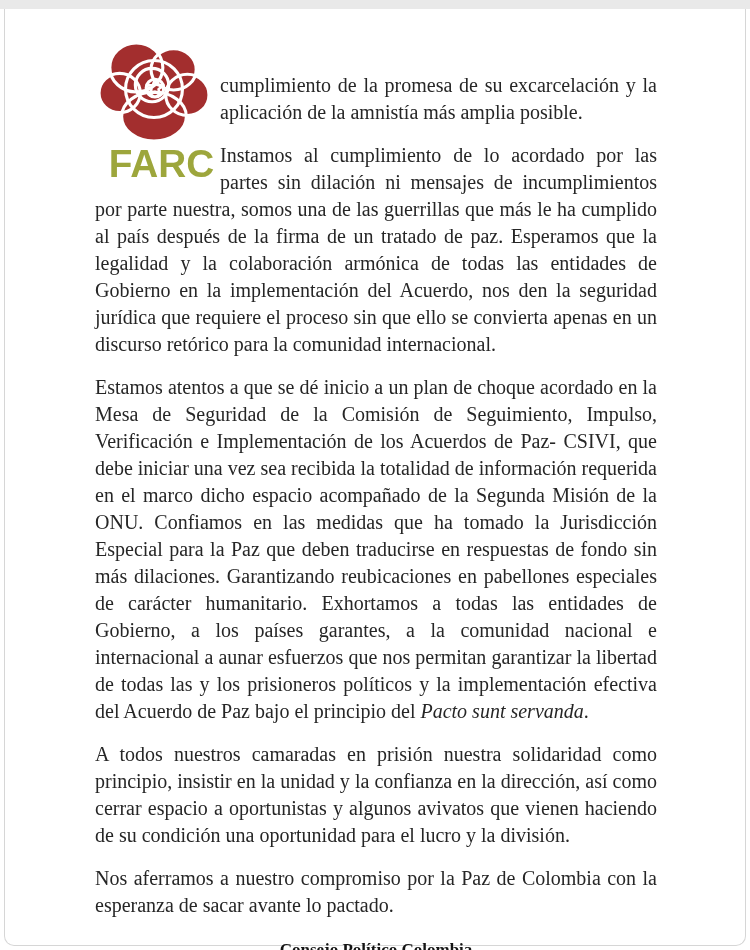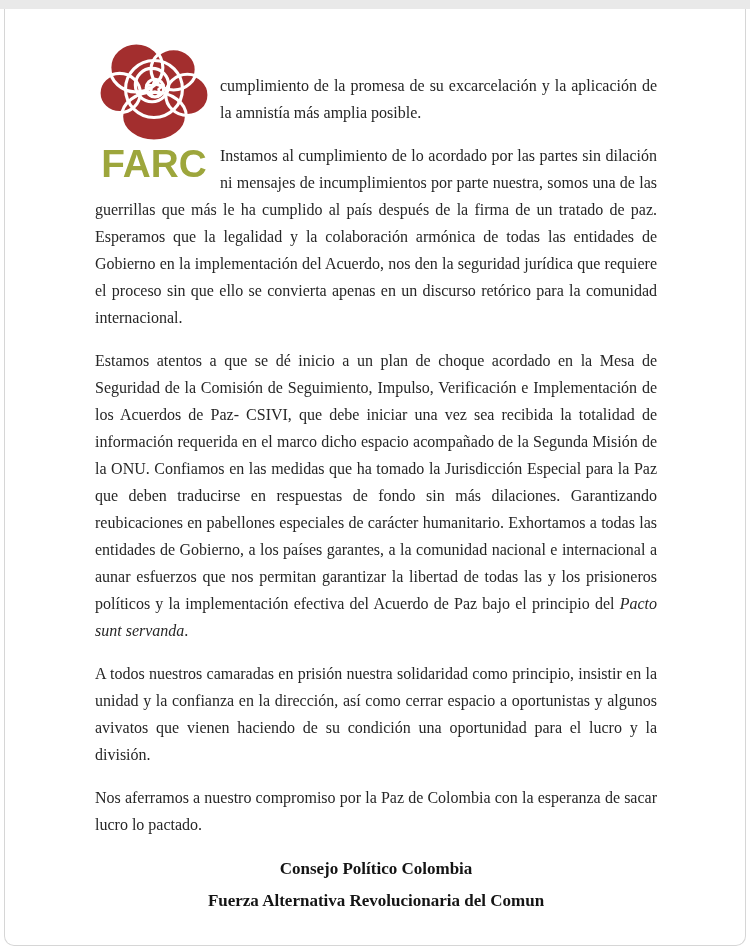--- a/index.html
+++ b/index.html
@@ -17,35 +17,35 @@
     border:1px solid #d6d6d6;border-top:none;border-radius:0 0 10px 10px;pointer-events:none;}
   .content{
     position:relative;
     padding:26px 93px 0 95px;
     color:#262626;
   }
   .logo-block{
     float:left;
     width:118px;
     margin:10px 7px 6px 0;
-    text-align:center;
+    text-align:right;
   }
   .rose{display:block;margin:0 auto;}
   .wordmark{
     font-family:"Liberation Sans","DejaVu Sans",sans-serif;
     font-weight:800;
     font-size:38px;
     line-height:40px;
     letter-spacing:0px;
     color:#9DA63C;
     transform:scaleX(1.02);
   }
   .body-text p{
     margin:16px 0 13px 0;
-    font-size:16px;
+    font-size:20px;
     line-height:27px;
     text-align:justify;
     text-justify:inter-word;
   }
   .body-text p.first{ margin-top:46px; }
   .body-text em{ font-style:italic;font-family:Liberation Serif, serif; }
   .signature{
     clear:both;
     text-align:center;
     margin-top:22px;
@@ -90,21 +90,21 @@
         <path d="M59,44 L61.2,49.9 L67.6,50.2 L62.6,54.2 L64.3,60.3 L59,56.8 L53.7,60.3 L55.4,54.2 L50.4,50.2 L56.8,49.9 Z" fill="none" stroke="#ffffff" stroke-width="2.6" stroke-linejoin="round"></path>
       </svg>
       <div class="wordmark">FARC</div>
     </div>
 
     <div class="body-text">
       <p class="first">cumplimiento de la promesa de su excarcelación y la aplicación de la amnistía más amplia posible.</p>
       <p>Instamos al cumplimiento de lo acordado por las partes sin dilación ni mensajes de incumplimientos por parte nuestra, somos una de las guerrillas que más le ha cumplido al país después de la firma de un tratado de paz. Esperamos que la legalidad y la colaboración armónica de todas las entidades de Gobierno en la implementación del Acuerdo, nos den la seguridad jurídica que requiere el proceso sin que ello se convierta apenas en un discurso retórico para la comunidad internacional.</p>
       <p><span>Estamos atentos a que se dé inicio a un plan de choque acordado en la Mesa de Seguridad de la Comisión de Seguimiento, Impulso, Verificación e Implementación de los Acuerdos de Paz- CSIVI, que debe iniciar una vez sea recibida la totalidad de información requerida en el marco dicho espacio acompañado de la Segunda Misión de la ONU. Confiamos en las medidas que ha tomado la Jurisdicción Especial para la Paz que deben traducirse en respuestas de fondo sin más dilaciones. Garantizando reubicaciones en pabellones especiales de carácter humanitario. Exhortamos a todas las entidades de Gobierno, a los países garantes, a la comunidad nacional e internacional a aunar esfuerzos que nos permitan garantizar la libertad de todas las y los prisioneros políticos y la implementación efectiva del Acuerdo de Paz bajo el principio del </span><em>Pacto sunt servanda</em><span>.</span></p>
       <p>A todos nuestros camaradas en prisión nuestra solidaridad como principio, insistir en la unidad y la confianza en la dirección, así como cerrar espacio a oportunistas y algunos avivatos que vienen haciendo de su condición una oportunidad para el lucro y la división.</p>
-      <p>Nos aferramos a nuestro compromiso por la Paz de Colombia con la esperanza de sacar lucro lo pactado.</p>
+      <p>Nos aferramos a nuestro compromiso por la Paz de Colombia con la esperanza de sacar avante lo pactado.</p>
     </div>
 
     <div class="signature">
       <p>Consejo Político Colombia</p>
       <p>Fuerza Alternativa Revolucionaria del Comun</p>
     </div>
 
   </div>
 </div>
 

